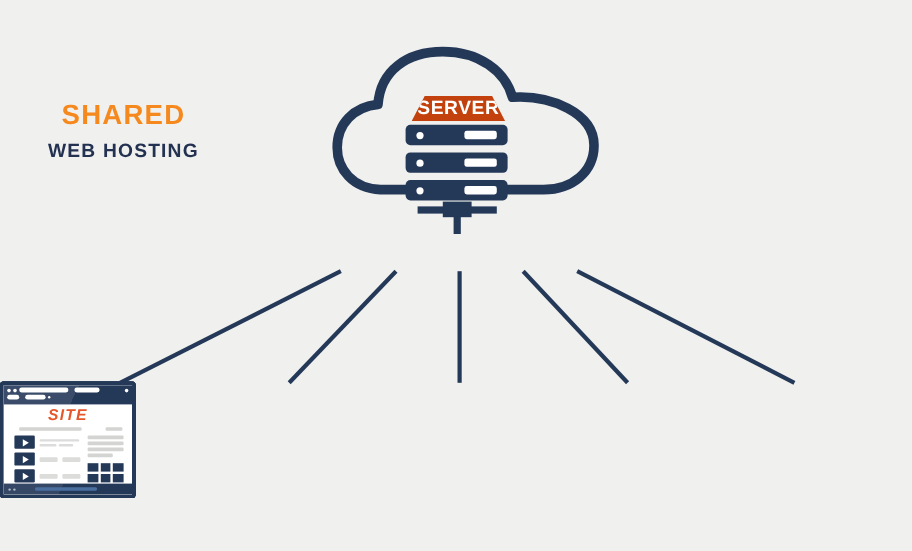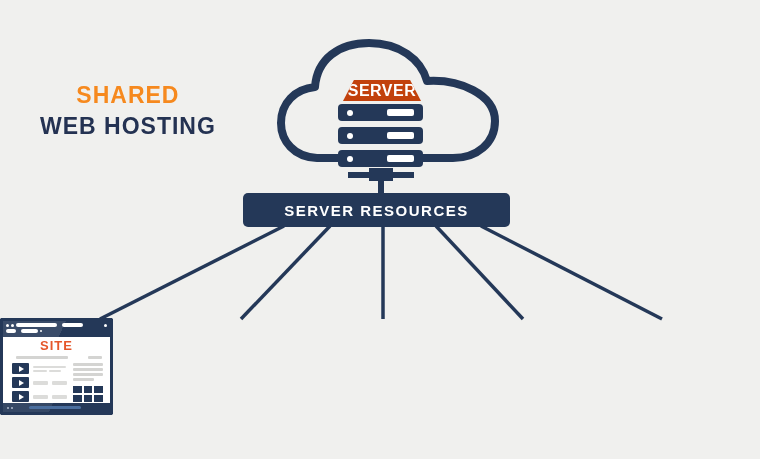--- a/index.html
+++ b/index.html
@@ -4,21 +4,21 @@
 <style>
   html,body{margin:0;padding:0;}
   body{font-family:"Liberation Sans", sans-serif;}
   .stage{
     position:relative;width:760px;height:459px;
     background:#f0f0ee;overflow:hidden;
   }
   
   .title{position:absolute;left:40px;top:80px;line-height:31px;font-weight:bold;letter-spacing:1px;}
   .title .l1{font-size:23px;color:#f6891e;text-align:center;}
-  .title .l2{font-size:23px;color:#243252;}
+  .title .l2{font-size:16px;color:#243252;}
   
   .cloud-svg{position:absolute;left:281px;top:42px;overflow:visible;}
   
   .srv-top{
     position:absolute;left:343px;top:80px;width:78px;height:21px;
     background:#c2410c;clip-path:polygon(14% 0,86% 0,100% 100%,0 100%);
     color:#fff;font-size:16px;font-weight:bold;letter-spacing:0.5px;
     text-align:center;line-height:21px;
   }
   .srv-unit{
@@ -37,21 +37,21 @@
     background:#243858;border-radius:5px;
     color:#fff;font-size:15px;font-weight:bold;letter-spacing:1.5px;
     display:flex;align-items:center;justify-content:center;
   }
   
   .lines-svg{position:absolute;left:0;top:0;}
   
   .site-window{
     position:absolute;top:318px;width:113px;height:97px;
     background:#fff;border:3px solid #243858;border-radius:3px;
-    box-sizing:border-box;overflow:hidden;
+    box-sizing:border-box;overflow:hidden;font-style:italic;
   }
   .site-window:nth-of-type(1){left:43px;}
   .site-window:nth-of-type(2){left:185px;}
   .site-window:nth-of-type(3){left:327px;}
   .site-window:nth-of-type(4){left:467px;}
   .site-window:nth-of-type(5){left:606px;}
   .win-header{
     height:16px;background:#243858;padding:2px 3px 1px 3px;box-sizing:border-box;
     background-image:linear-gradient(115deg, rgba(255,255,255,0.10) 0 55%, rgba(255,255,255,0) 55%);
   }
@@ -129,23 +129,20 @@
     <span class="slot"></span>
   </div>
   <div class="srv-unit" style="top:150px">
     <span class="led"></span>
     <span class="slot"></span>
   </div>
   <div class="srv-stand-bar"></div>
   <div class="srv-stand-block"></div>
   <div class="srv-stem"></div>
 
-  <div class="res-bar">
-    <span>SERVER RESOURCES</span>
-  </div>
 
   <svg class="lines-svg" width="760" height="459" viewBox="0 0 760 459">
     <line x1="284" y1="226" x2="100" y2="319" stroke="#243858" stroke-width="3.5"></line>
     <line x1="330" y1="226" x2="241" y2="319" stroke="#243858" stroke-width="3.5"></line>
     <line x1="383" y1="226" x2="383" y2="319" stroke="#243858" stroke-width="3.5"></line>
     <line x1="436" y1="226" x2="523" y2="319" stroke="#243858" stroke-width="3.5"></line>
     <line x1="481" y1="226" x2="662" y2="319" stroke="#243858" stroke-width="3.5"></line>
   </svg>
 
   <div class="site-window">

